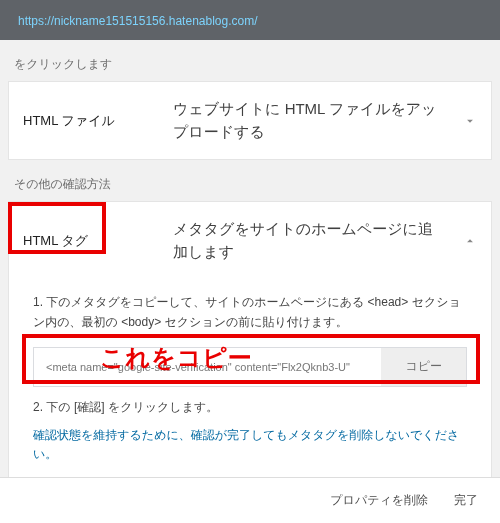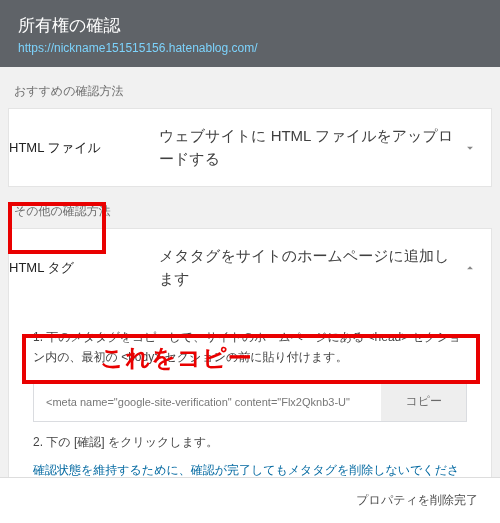--- a/index.html
+++ b/index.html
@@ -2,50 +2,49 @@
 <html><head>
 <meta charset="utf-8">
 <style>
 *{box-sizing:border-box;margin:0;padding:0}
 body{font-family:"Helvetica Neue",Arial,"Hiragino Kaku Gothic ProN","Yu Gothic",Meiryo,sans-serif;background:#f1f1f1;color:#3c4043;width:500px;height:523px;overflow:hidden;position:relative}
 .header{background:#5f6368;color:#fff;padding:14px 18px 12px}
 .header .title{font-size:17px;font-weight:400;margin-bottom:4px}
 .header .url{font-size:12px;color:#7dd3fc}
 .section-label{font-size:12px;color:#6d6d6d;padding:16px 14px 8px}
 .card{background:#fff;margin:0 8px;border:1px solid #e4e4e4}
-.card-head{display:flex;align-items:center;padding:16px 0;cursor:pointer;position:relative}
+.card-head{display:flex;align-items:center;padding:16px 14px;cursor:pointer;position:relative}
 .card-head .method{font-size:13px;color:#222;width:150px;flex-shrink:0}
 .card-head .desc{font-size:15px;color:#404040;line-height:1.5;flex:1;padding-right:30px}
 .chev{position:absolute;right:14px;top:50%;transform:translateY(-50%);color:#888}
 .chev svg{display:block}
 .card-body{padding:4px 24px 18px;font-size:12px;color:#444;line-height:1.65}
-.step{margin-top:18px}
+.step{margin-top:10px}
 .codebox{display:flex;margin:14px 0 2px;border:1px solid #dadce0}
 .codebox .code{flex:1;padding:10px 12px;font-size:11px;color:#777;white-space:nowrap;overflow:hidden}
 .codebox .copybtn{background:#eeeeee;color:#6a6a6a;border:none;padding:0 24px;font-size:12px;cursor:pointer}
 .note{font-size:12px;color:#0369a1;margin-top:8px}
 .link{color:#1a73e8;font-size:12px;display:inline-block;margin-top:12px}
-.footer{position:absolute;bottom:0;left:0;right:0;background:#fff;height:46px;display:flex;justify-content:flex-end;align-items:center;padding:0 22px;font-size:12px;color:#4c4c4c;border-top:1px solid #ddd}
+.footer{position:absolute;bottom:0;left:0;right:0;background:#fff;height:46px;display:flex;justify-content:flex-end;align-items:center;gap:26px;padding:0 22px;font-size:12px;color:#4c4c4c;border-top:1px solid #ddd}
 .footer .done{font-weight:500}
 
 
 .anno{position:absolute;border:4px solid #e90000;pointer-events:none}
 .anno1{left:8px;top:202px;width:98px;height:52px}
 .anno2{left:22px;top:334px;width:458px;height:50px}
 .anno-text{position:absolute;color:#e90000;font-size:24px;font-weight:700;left:100px;top:342px;pointer-events:none;letter-spacing:1px}
 </style>
 </head>
 <body>
 
 <div class="header">
-  <div class="title">所有権の確認</div>
   <div class="url">https://nickname151515156.hatenablog.com/</div>
 </div>
 
-<div class="section-label">おすすめの確認方法</div>
+<div class="section-label">をクリックします</div>
 
 <div class="card">
   <div class="card-head">
     <div class="method">HTML ファイル</div>
     <div class="desc">ウェブサイトに HTML ファイルをアップロードする</div>
     <span class="chev">
       <svg width="14" height="14" viewBox="0 0 24 24">
           <path fill="currentColor" d="M7 10l5 5 5-5z"></path>
         </svg>
     </span>

